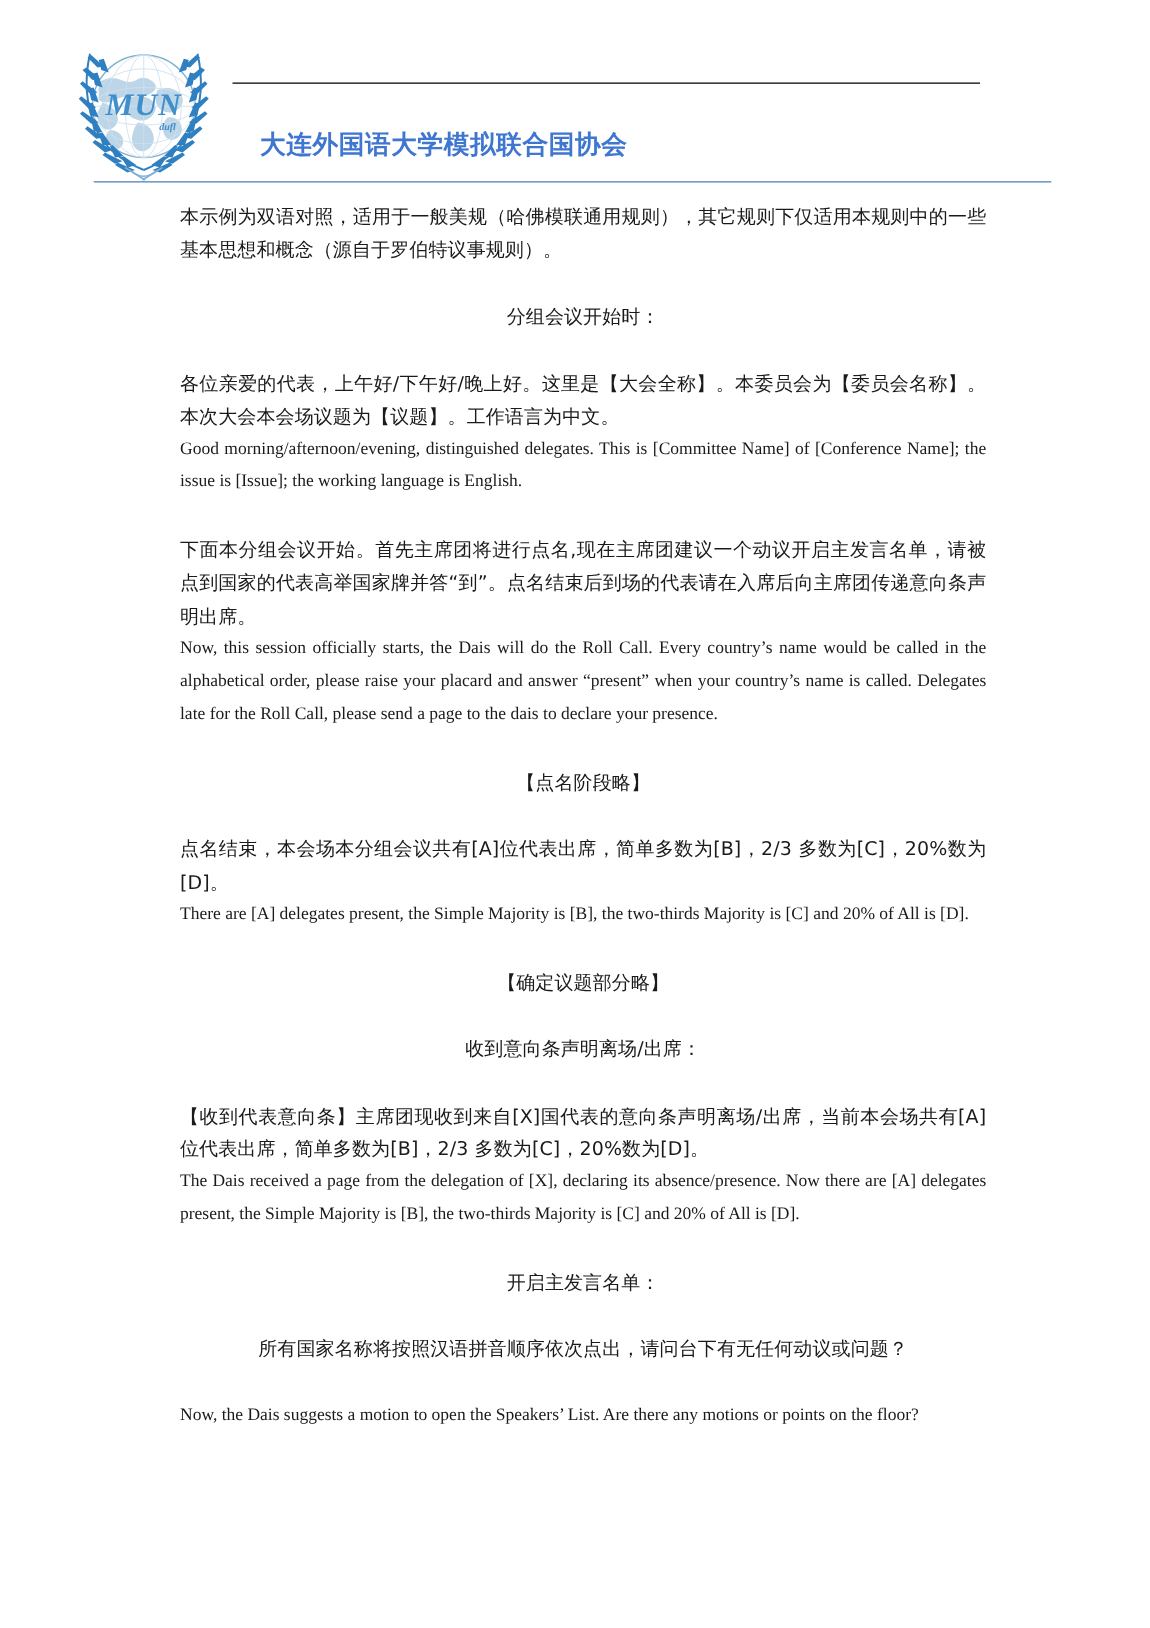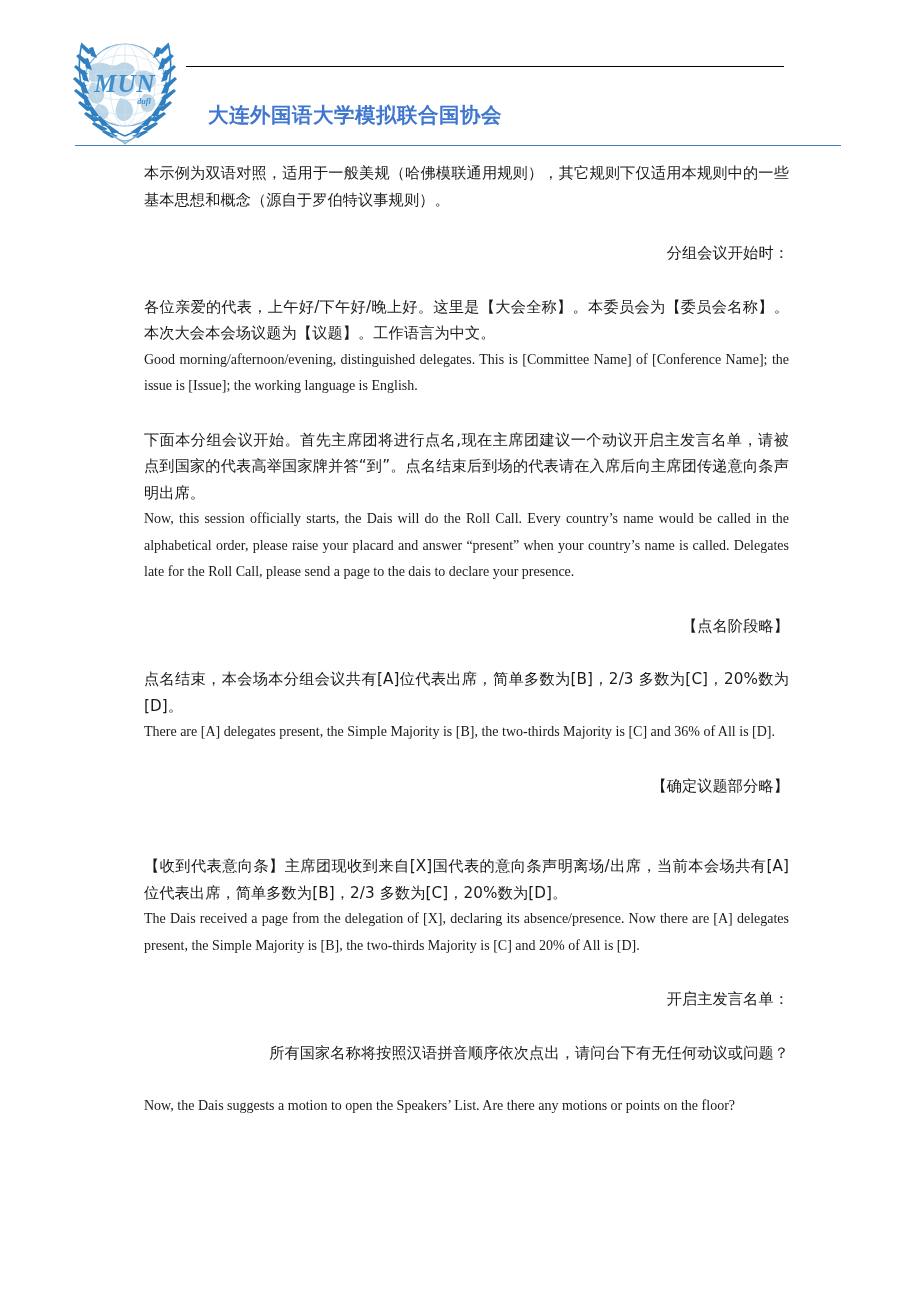--- a/index.html
+++ b/index.html
@@ -20,21 +20,21 @@
   
   .header {
     position: absolute;
     left: 0;
     top: 0;
     width: 920px;
     height: 158px;
   }
   .logo-wrap {
     position: absolute;
-    left: 62px;
+    left: 52px;
     top: 30px;
     width: 126px;
     height: 122px;
   }
   .logo-wrap svg { display: block; }
 
   .header-rule-top {
     position: absolute;
     left: 186px;
     top: 66px;
@@ -80,21 +80,21 @@
     font-size: 15.2px;
     line-height: 26.5px;
     letter-spacing: 0.1px;
   }
   .para-en {
     font-family: "Liberation Serif", "DejaVu Serif", serif;
     font-size: 14px;
     line-height: 26.5px;
   }
   .gap-md { height: 27px; }
-  .nowrap-last { text-align: right; }
+  .nowrap-last { text-align: center; }
 </style>
 </head>
 <body>
 
 <div class="header">
 
   <div class="logo-wrap">
     <svg width="126" height="122" viewBox="0 0 126 122">
       <defs>
         <clipPath id="globeClip">
@@ -198,26 +198,27 @@
   <div class="gap-md"></div>
 
   <p class="para para-cn">下面本分组会议开始。首先主席团将进行点名,现在主席团建议一个动议开启主发言名单，请被点到国家的代表高举国家牌并答“到”。点名结束后到场的代表请在入席后向主席团传递意向条声明出席。</p>
   <p class="para para-en">Now, this session officially starts, the Dais will do the Roll Call. Every country’s name would be called in the alphabetical order, please raise your placard and answer “present” when your country’s name is called. Delegates late for the Roll Call, please send a page to the dais to declare your presence.</p>
   <div class="gap-md"></div>
 
   <p class="para para-cn nowrap-last">【点名阶段略】</p>
   <div class="gap-md"></div>
 
   <p class="para para-cn">点名结束，本会场本分组会议共有[A]位代表出席，简单多数为[B]，2/3 多数为[C]，20%数为[D]。</p>
-  <p class="para para-en">There are [A] delegates present, the Simple Majority is [B], the two-thirds Majority is [C] and 36% of All is [D].</p>
+  <p class="para para-en">There are [A] delegates present, the Simple Majority is [B], the two-thirds Majority is [C] and 20% of All is [D].</p>
   <div class="gap-md"></div>
 
   <p class="para para-cn nowrap-last">【确定议题部分略】</p>
   <div class="gap-md"></div>
 
+  <p class="para para-cn nowrap-last">收到意向条声明离场/出席：</p>
   <div class="gap-md"></div>
 
   <p class="para para-cn">【收到代表意向条】主席团现收到来自[X]国代表的意向条声明离场/出席，当前本会场共有[A]位代表出席，简单多数为[B]，2/3 多数为[C]，20%数为[D]。</p>
   <p class="para para-en">The Dais received a page from the delegation of [X], declaring its absence/presence. Now there are [A] delegates present, the Simple Majority is [B], the two-thirds Majority is [C] and 20% of All is [D].</p>
   <div class="gap-md"></div>
 
   <p class="para para-cn nowrap-last">开启主发言名单：</p>
   <div class="gap-md"></div>
 
   <p class="para para-cn nowrap-last">所有国家名称将按照汉语拼音顺序依次点出，请问台下有无任何动议或问题？</p>

